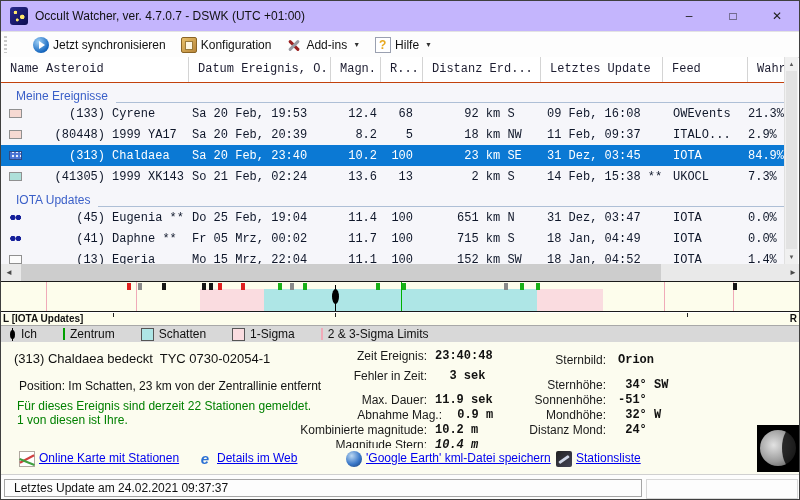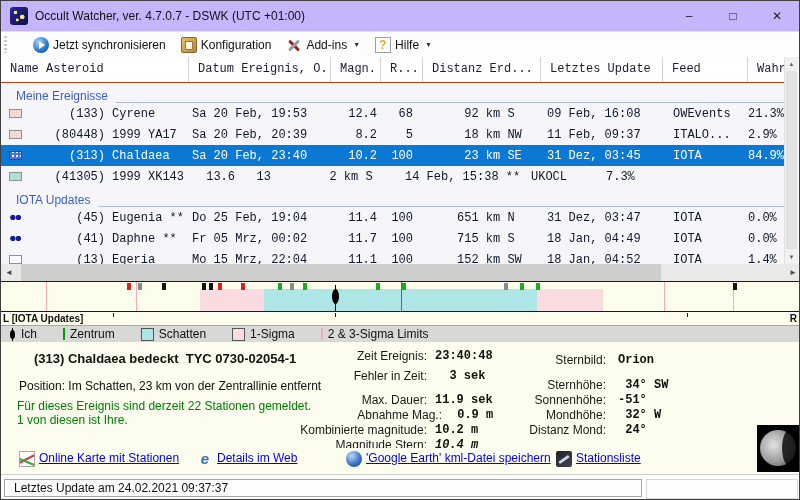--- a/index.html
+++ b/index.html
@@ -85,21 +85,21 @@
   .lg-glyph{display:inline-block;}
   .g-pin{width:7px;height:13px;position:relative;}
   .g-pin::before{content:"";position:absolute;left:3px;top:0;bottom:0;width:1px;background:#000;}
   .g-pin::after{content:"";position:absolute;left:1px;top:2px;width:5px;height:9px;background:#000;border-radius:50%;}
   .g-green-line{width:2px;height:12px;background:#00a000;}
   .g-cyan-box{width:11px;height:11px;background:#aee6e6;border:1px solid #555;}
   .g-pink-box{width:11px;height:11px;background:#fadce0;border:1px solid #555;}
   .g-pink-line{width:2px;height:12px;background:#f0aab8;}
   
   .details{position:absolute;top:341px;left:0;width:800px;height:132px;background:#fcfcef;}
-  .d-title{position:absolute;left:13px;top:9px;font-size:13px;font-weight:bold;color:#111;white-space:pre;margin-left:20px;}
+  .d-title{position:absolute;left:13px;top:9px;font-size:13px;font-weight:normal;color:#111;white-space:pre;}
   .d-pos{position:absolute;left:18px;top:37px;font-size:12px;color:#111;}
   .d-green1{position:absolute;left:16px;top:57px;font-size:12px;color:#008000;}
   .d-green2{position:absolute;left:16px;top:71px;font-size:12px;color:#008000;}
   .dl-row{position:absolute;height:14px;}
   .dl-label{position:absolute;right:0;top:0;font-size:12px;color:#1a1a1a;white-space:nowrap;}
   .dl-value{position:absolute;left:8px;top:0;font-size:12px;font-weight:bold;color:#111;
             font-family:"Liberation Mono",monospace;white-space:pre;}
   
   .links{position:absolute;top:447px;left:0;width:800px;height:26px;background:#fcfcef;}
   .link{position:absolute;top:3px;display:flex;align-items:flex-start;gap:4px;}
@@ -206,20 +206,21 @@
         <div class="cell c-r">100</div>
         <div class="cell c-dist"> 23 km SE</div>
         <div class="cell c-upd">31 Dez, 03:45</div>
         <div class="cell c-feed">IOTA</div>
         <div class="cell c-wahr">84.9%</div>
       </div>
       <div class="trow">
         <div class="cell c-icon"><div class="evicon cyan"></div></div>
         <div class="cell c-num">(41305)</div>
         <div class="cell c-name">1999 XK143</div>
+        <div class="cell c-date">So 21 Feb, 02:24</div>
         <div class="cell c-magn">13.6</div>
         <div class="cell c-r">13</div>
         <div class="cell c-dist">  2 km S</div>
         <div class="cell c-upd">14 Feb, 15:38 **</div>
         <div class="cell c-feed">UKOCL</div>
         <div class="cell c-wahr">7.3%</div>
       </div>
       <div class="sec-row">
         <div class="sec-label">IOTA Updates</div>
         <div class="sec-line"></div>

